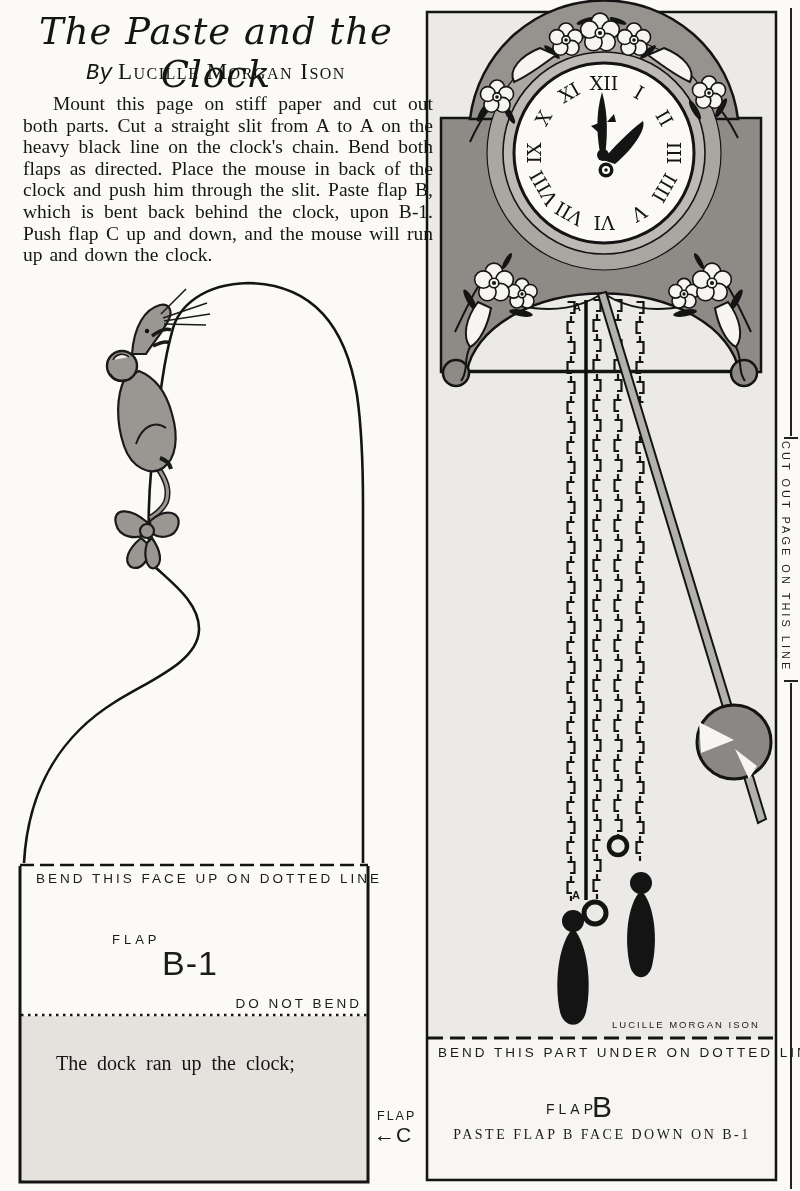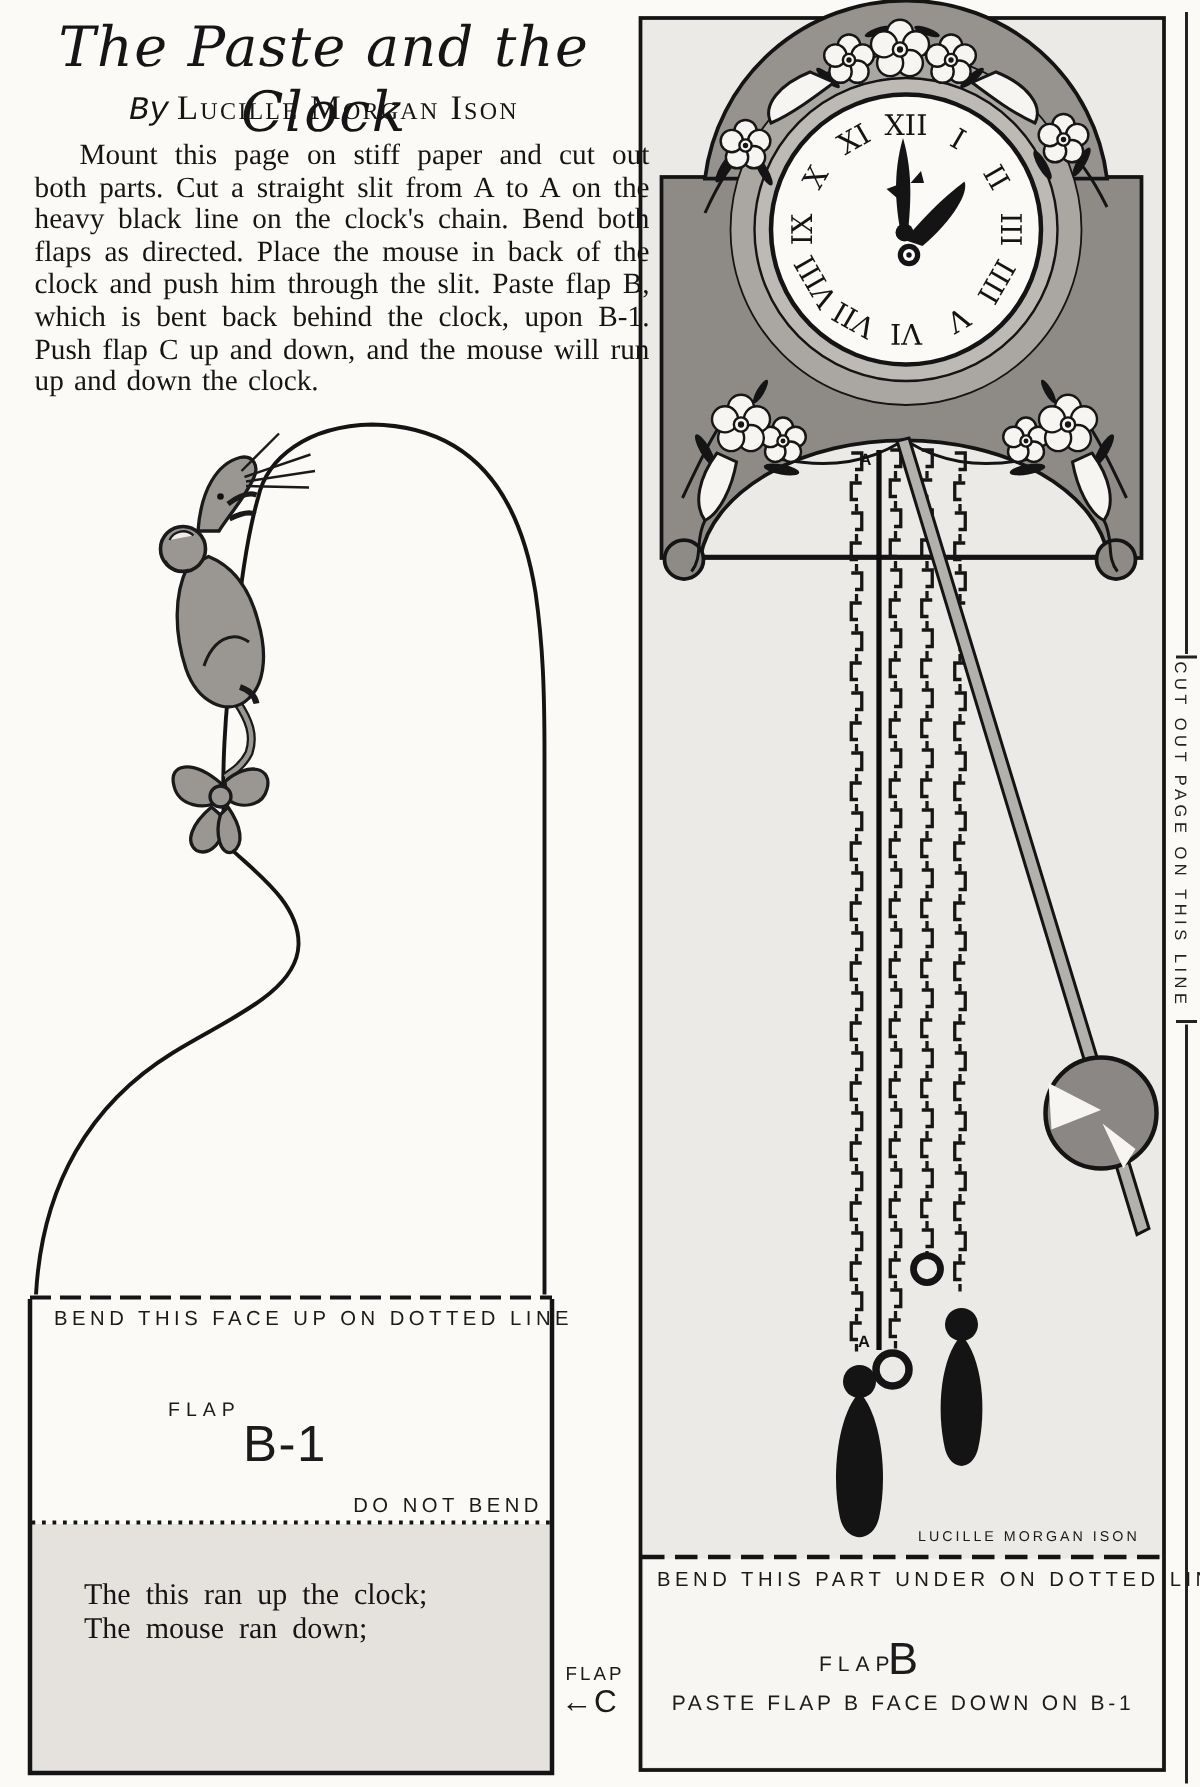--- a/index.html
+++ b/index.html
@@ -20,21 +20,21 @@
   #flap-b1-word{left:112px;top:932px;font-size:13px;letter-spacing:4px;}
   #flap-b1-id{left:162px;top:912px;font-size:34px;letter-spacing:1px;margin-top:32px;}
   #do-not-bend{left:10px;top:996px;width:352px;text-align:right;}
   #rhyme{left:56px;top:1052px;font-size:20px;line-height:22.6px;word-spacing:5px;}
   #flap-c-word{left:377px;top:1109px;font-size:12.5px;letter-spacing:2px;}
   #flap-c-id{left:374px;top:1123px;font-size:21px;letter-spacing:1px;}
   #signature{left:612px;top:1019px;font-size:9.5px;letter-spacing:2px;}
   #bend-under{left:438px;top:1045px;width:330px;text-align:center;}
   #flap-b-word{left:546px;top:1101px;font-size:14px;letter-spacing:4px;}
   #flap-b-id{left:592px;top:1090px;font-size:30px;}
-  #paste-b{left:430px;top:1127px;width:344px;text-align:center;font-size:14px;letter-spacing:2.5px;}
+  #paste-b{left:430px;top:1127px;width:344px;text-align:center;font-size:14px;letter-spacing:2.5px;font-family:Liberation Serif, serif;}
   .a-label{font-family:"Liberation Sans",sans-serif;font-size:11px;font-weight:bold;color:#111;}
   #a-top{left:573px;top:301px;}
   #a-bottom{left:572px;top:889px;}
   #cut-edge{left:780px;top:441px;height:238px;writing-mode:vertical-rl;text-orientation:mixed;
             font-size:11px;letter-spacing:3px;color:#222;}
 </style>
 </head>
 <body>
 
 <svg id="art" width="800" height="1191" viewBox="0 0 800 1191">
@@ -518,22 +518,21 @@
   <span class="nm">Lucille Morgan Ison</span>
 </div>
 <div id="instructions" class="txt">Mount this page on stiff paper and cut out both parts. Cut a straight slit from A to A on the heavy black line on the clock's chain. Bend both flaps as directed. Place the mouse in back of the clock and push him through the slit. Paste flap B, which is bent back behind the clock, upon B-1. Push flap C up and down, and the mouse will run up and down the clock.</div>
 
 <div id="bend-up" class="txt hand lbl">BEND THIS FACE UP ON DOTTED LINE</div>
 <div id="flap-b1-word" class="txt hand">FLAP</div>
 <div id="flap-b1-id" class="txt hand">B-1</div>
 <div id="do-not-bend" class="txt hand lbl">DO NOT BEND</div>
 
 <div id="rhyme" class="txt">
-  <div>The this ran up the clock;</div>
-  <div>The mouse ran down;</div>
+  <div>The dock ran up the clock;</div>
 </div>
 
 <div id="flap-c-word" class="txt hand">FLAP</div>
 <div id="flap-c-id" class="txt hand">←C</div>
 
 <div id="a-top" class="txt a-label">A</div>
 <div id="a-bottom" class="txt a-label">A</div>
 
 <div id="signature" class="txt hand">LUCILLE MORGAN ISON</div>
 <div id="bend-under" class="txt hand lbl">BEND THIS PART UNDER ON DOTTED LINE</div>

